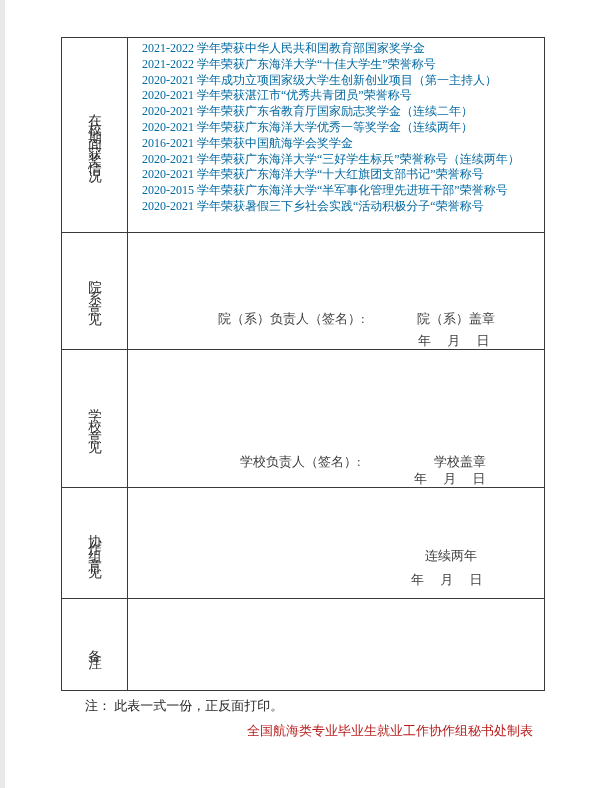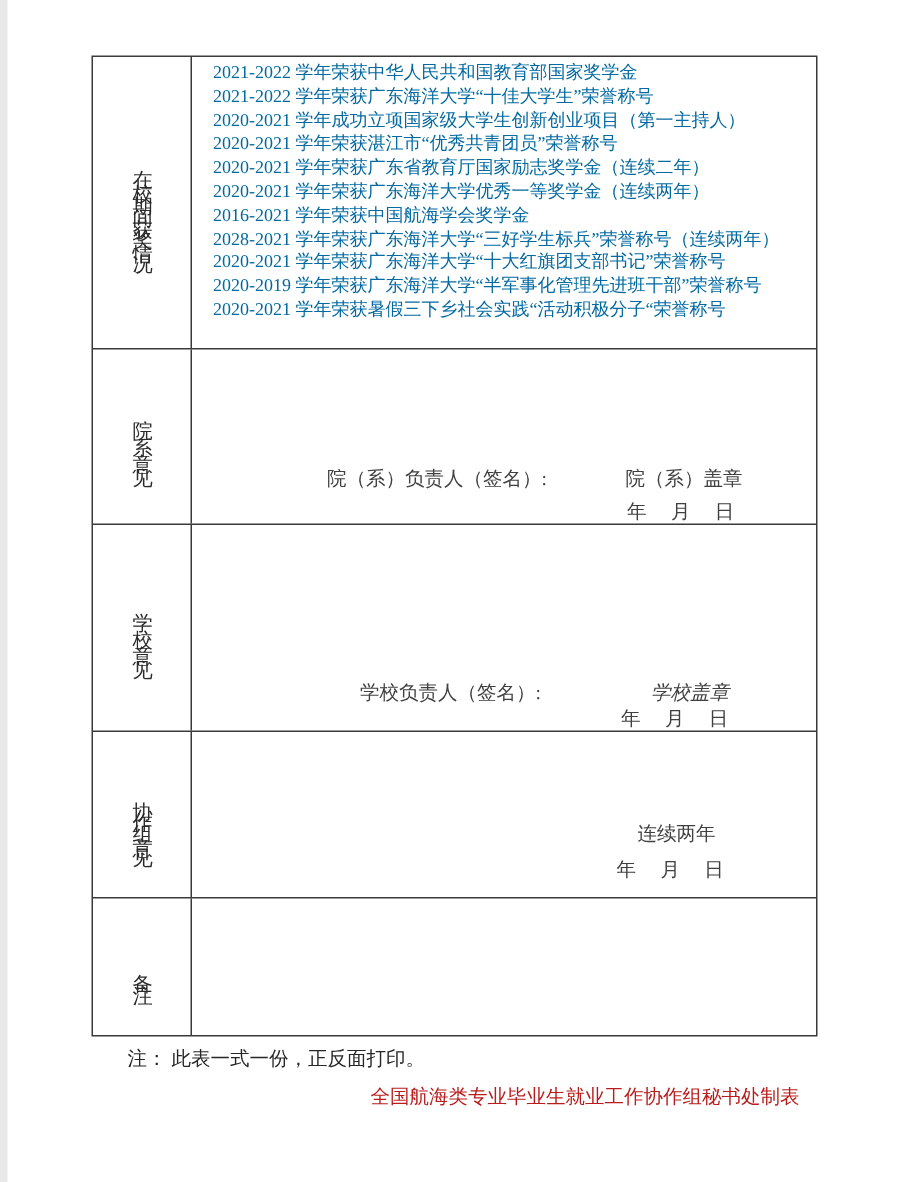--- a/index.html
+++ b/index.html
@@ -77,21 +77,21 @@
     line-height: 16px;
     white-space: nowrap;
     color: #404040;
   }
   
   .dept-sig  { left: 90px;  top: 78px; }
   .dept-seal { left: 289px; top: 78px; }
   .dept-date { left: 290px; top: 100px; }
   
   .school-sig  { left: 112px; top: 104px; }
-  .school-seal { left: 306px; top: 104px; font-style: italic; }
+  .school-seal { left: 306px; top: 104px; }
   .school-date { left: 286px; top: 121px; }
   
   .coop-seal { left: 297px; top: 60px; }
   .coop-date { left: 283px; top: 84px; }
   .footer-note {
     position: absolute;
     left: 85px; top: 697px;
     font-size: 13px;
     color: #262626;
     white-space: nowrap;
@@ -118,23 +118,23 @@
       </div>
       <div class="content-cell">
         <div class="awards-list">
           <div class="award-line">2021-2022 学年荣获中华人民共和国教育部国家奖学金</div>
           <div class="award-line">2021-2022 学年荣获广东海洋大学“十佳大学生”荣誉称号</div>
           <div class="award-line">2020-2021 学年成功立项国家级大学生创新创业项目（第一主持人）</div>
           <div class="award-line">2020-2021 学年荣获湛江市“优秀共青团员”荣誉称号</div>
           <div class="award-line">2020-2021 学年荣获广东省教育厅国家励志奖学金（连续二年）</div>
           <div class="award-line">2020-2021 学年荣获广东海洋大学优秀一等奖学金（连续两年）</div>
           <div class="award-line">2016-2021 学年荣获中国航海学会奖学金</div>
-          <div class="award-line">2028-2021 学年荣获广东海洋大学“三好学生标兵”荣誉称号（连续两年）</div>
+          <div class="award-line">2020-2021 学年荣获广东海洋大学“三好学生标兵”荣誉称号（连续两年）</div>
           <div class="award-line">2020-2021 学年荣获广东海洋大学“十大红旗团支部书记”荣誉称号</div>
-          <div class="award-line">2020-2019 学年荣获广东海洋大学“半军事化管理先进班干部”荣誉称号</div>
+          <div class="award-line">2020-2015 学年荣获广东海洋大学“半军事化管理先进班干部”荣誉称号</div>
           <div class="award-line">2020-2021 学年荣获暑假三下乡社会实践“活动积极分子“荣誉称号</div>
         </div>
       </div>
     </div>
 
     <div class="row row-dept">
       <div class="label-cell">
         <div class="vlabel ls10">院系意见</div>
       </div>
       <div class="content-cell">

